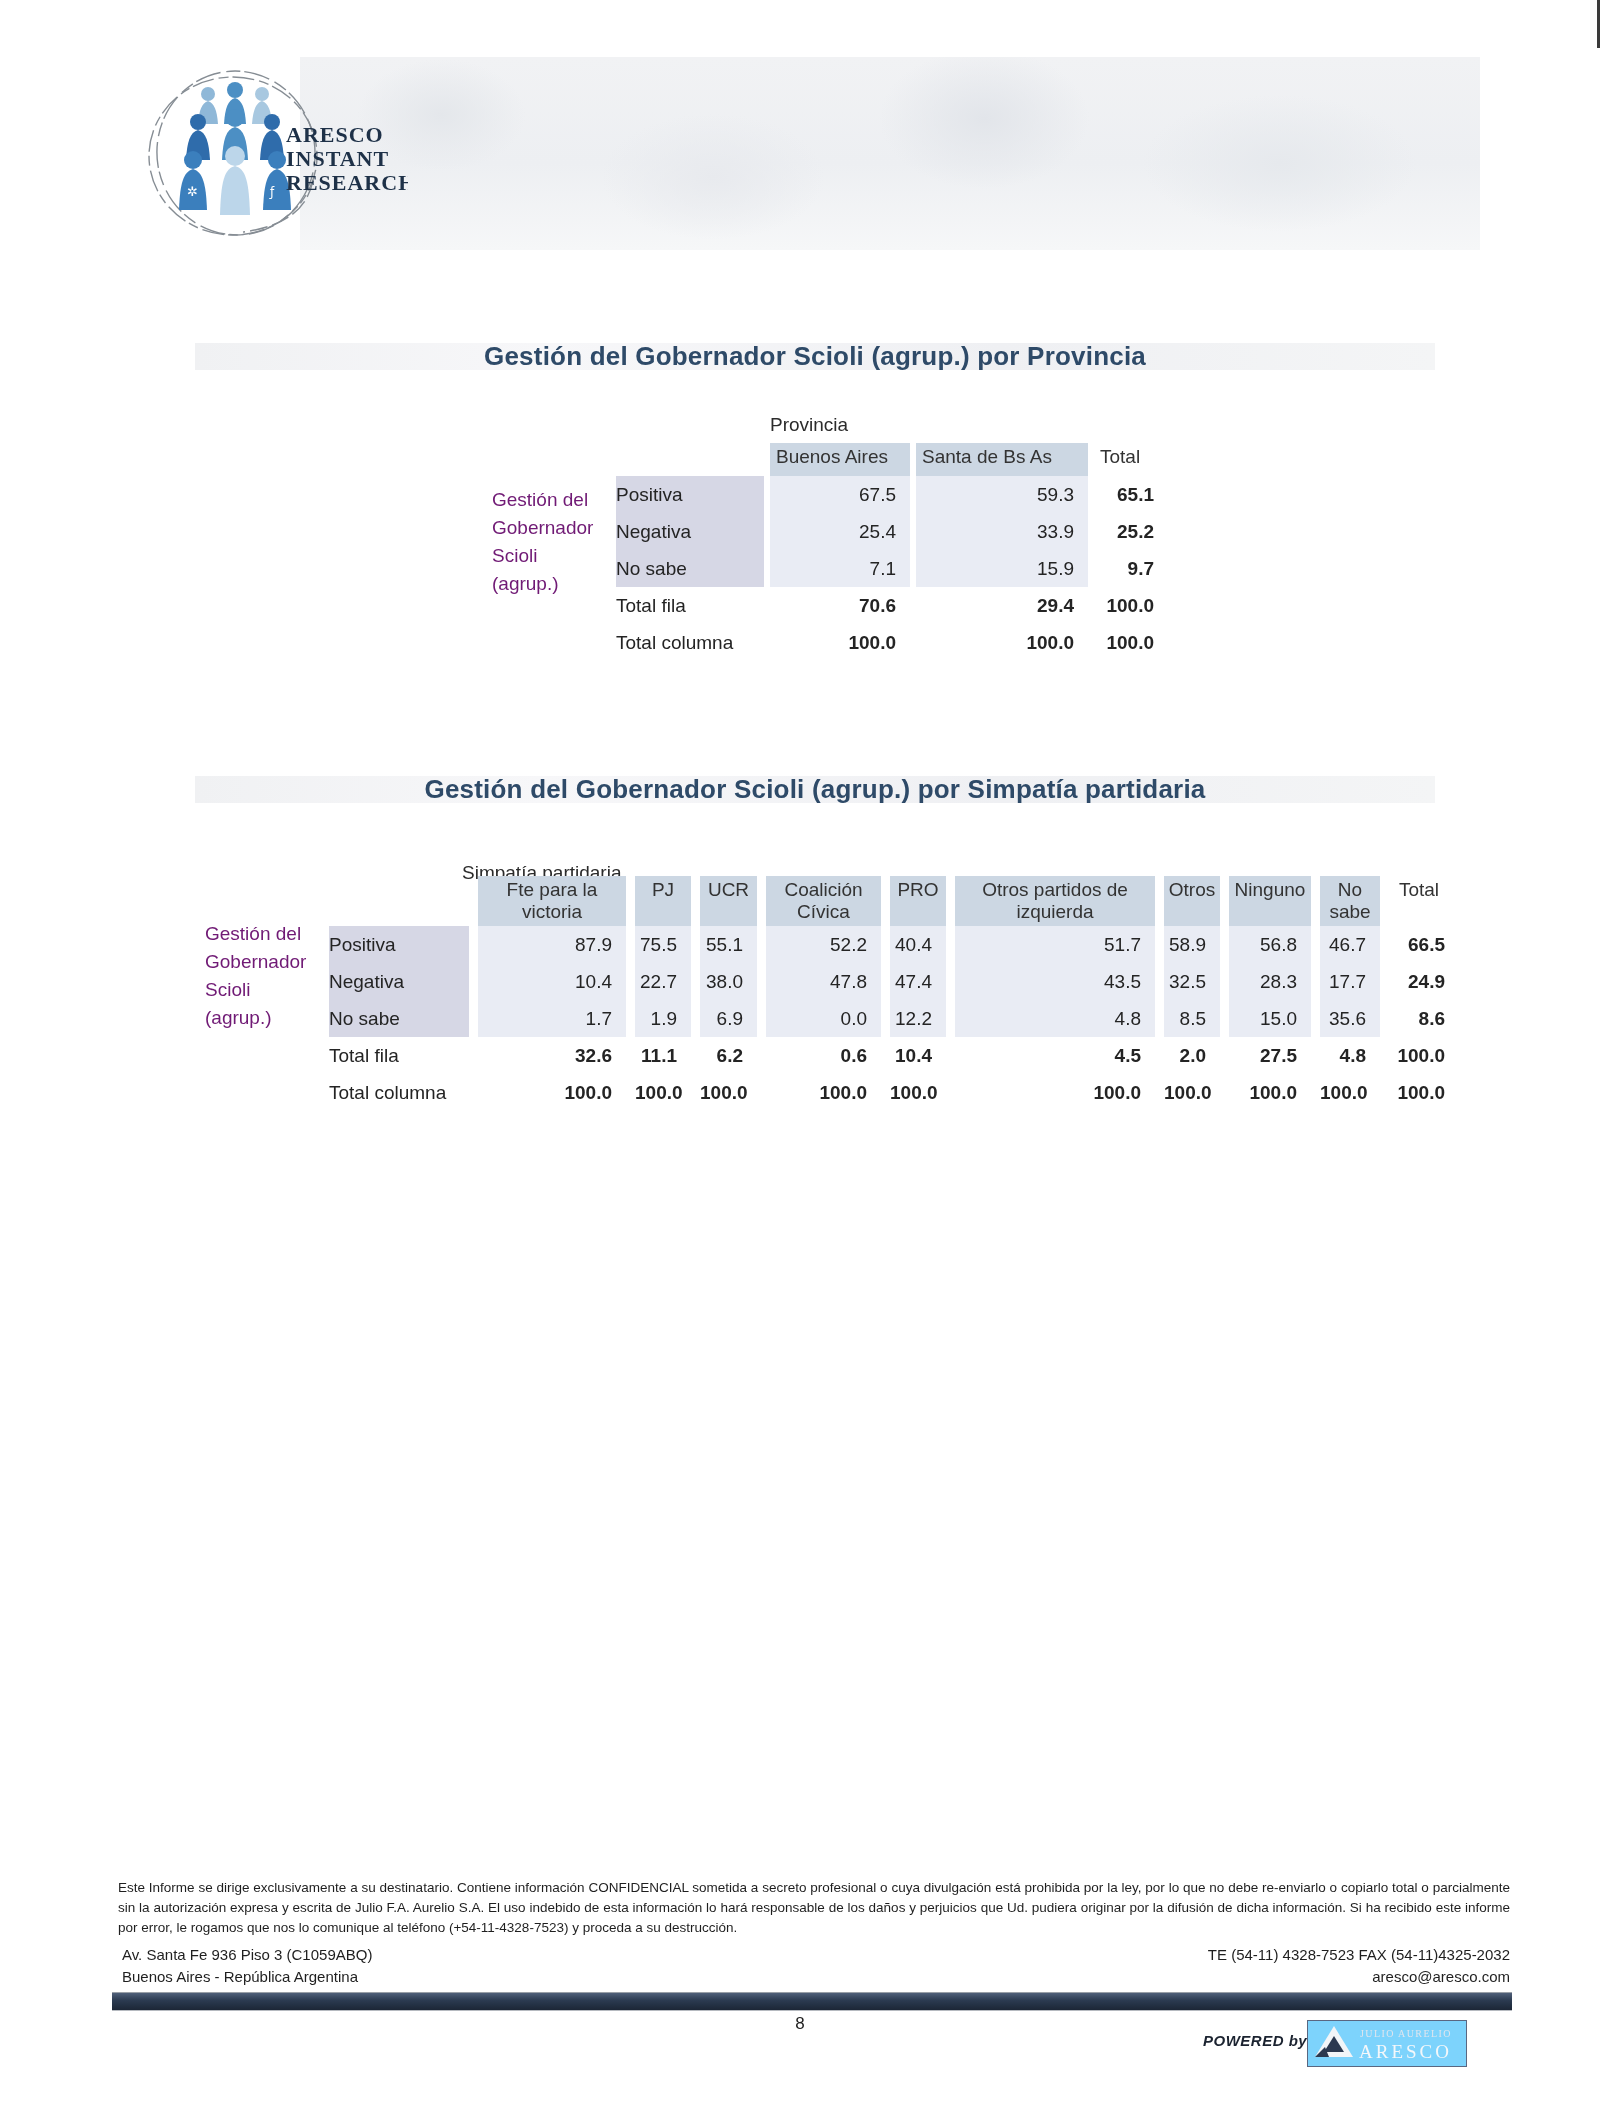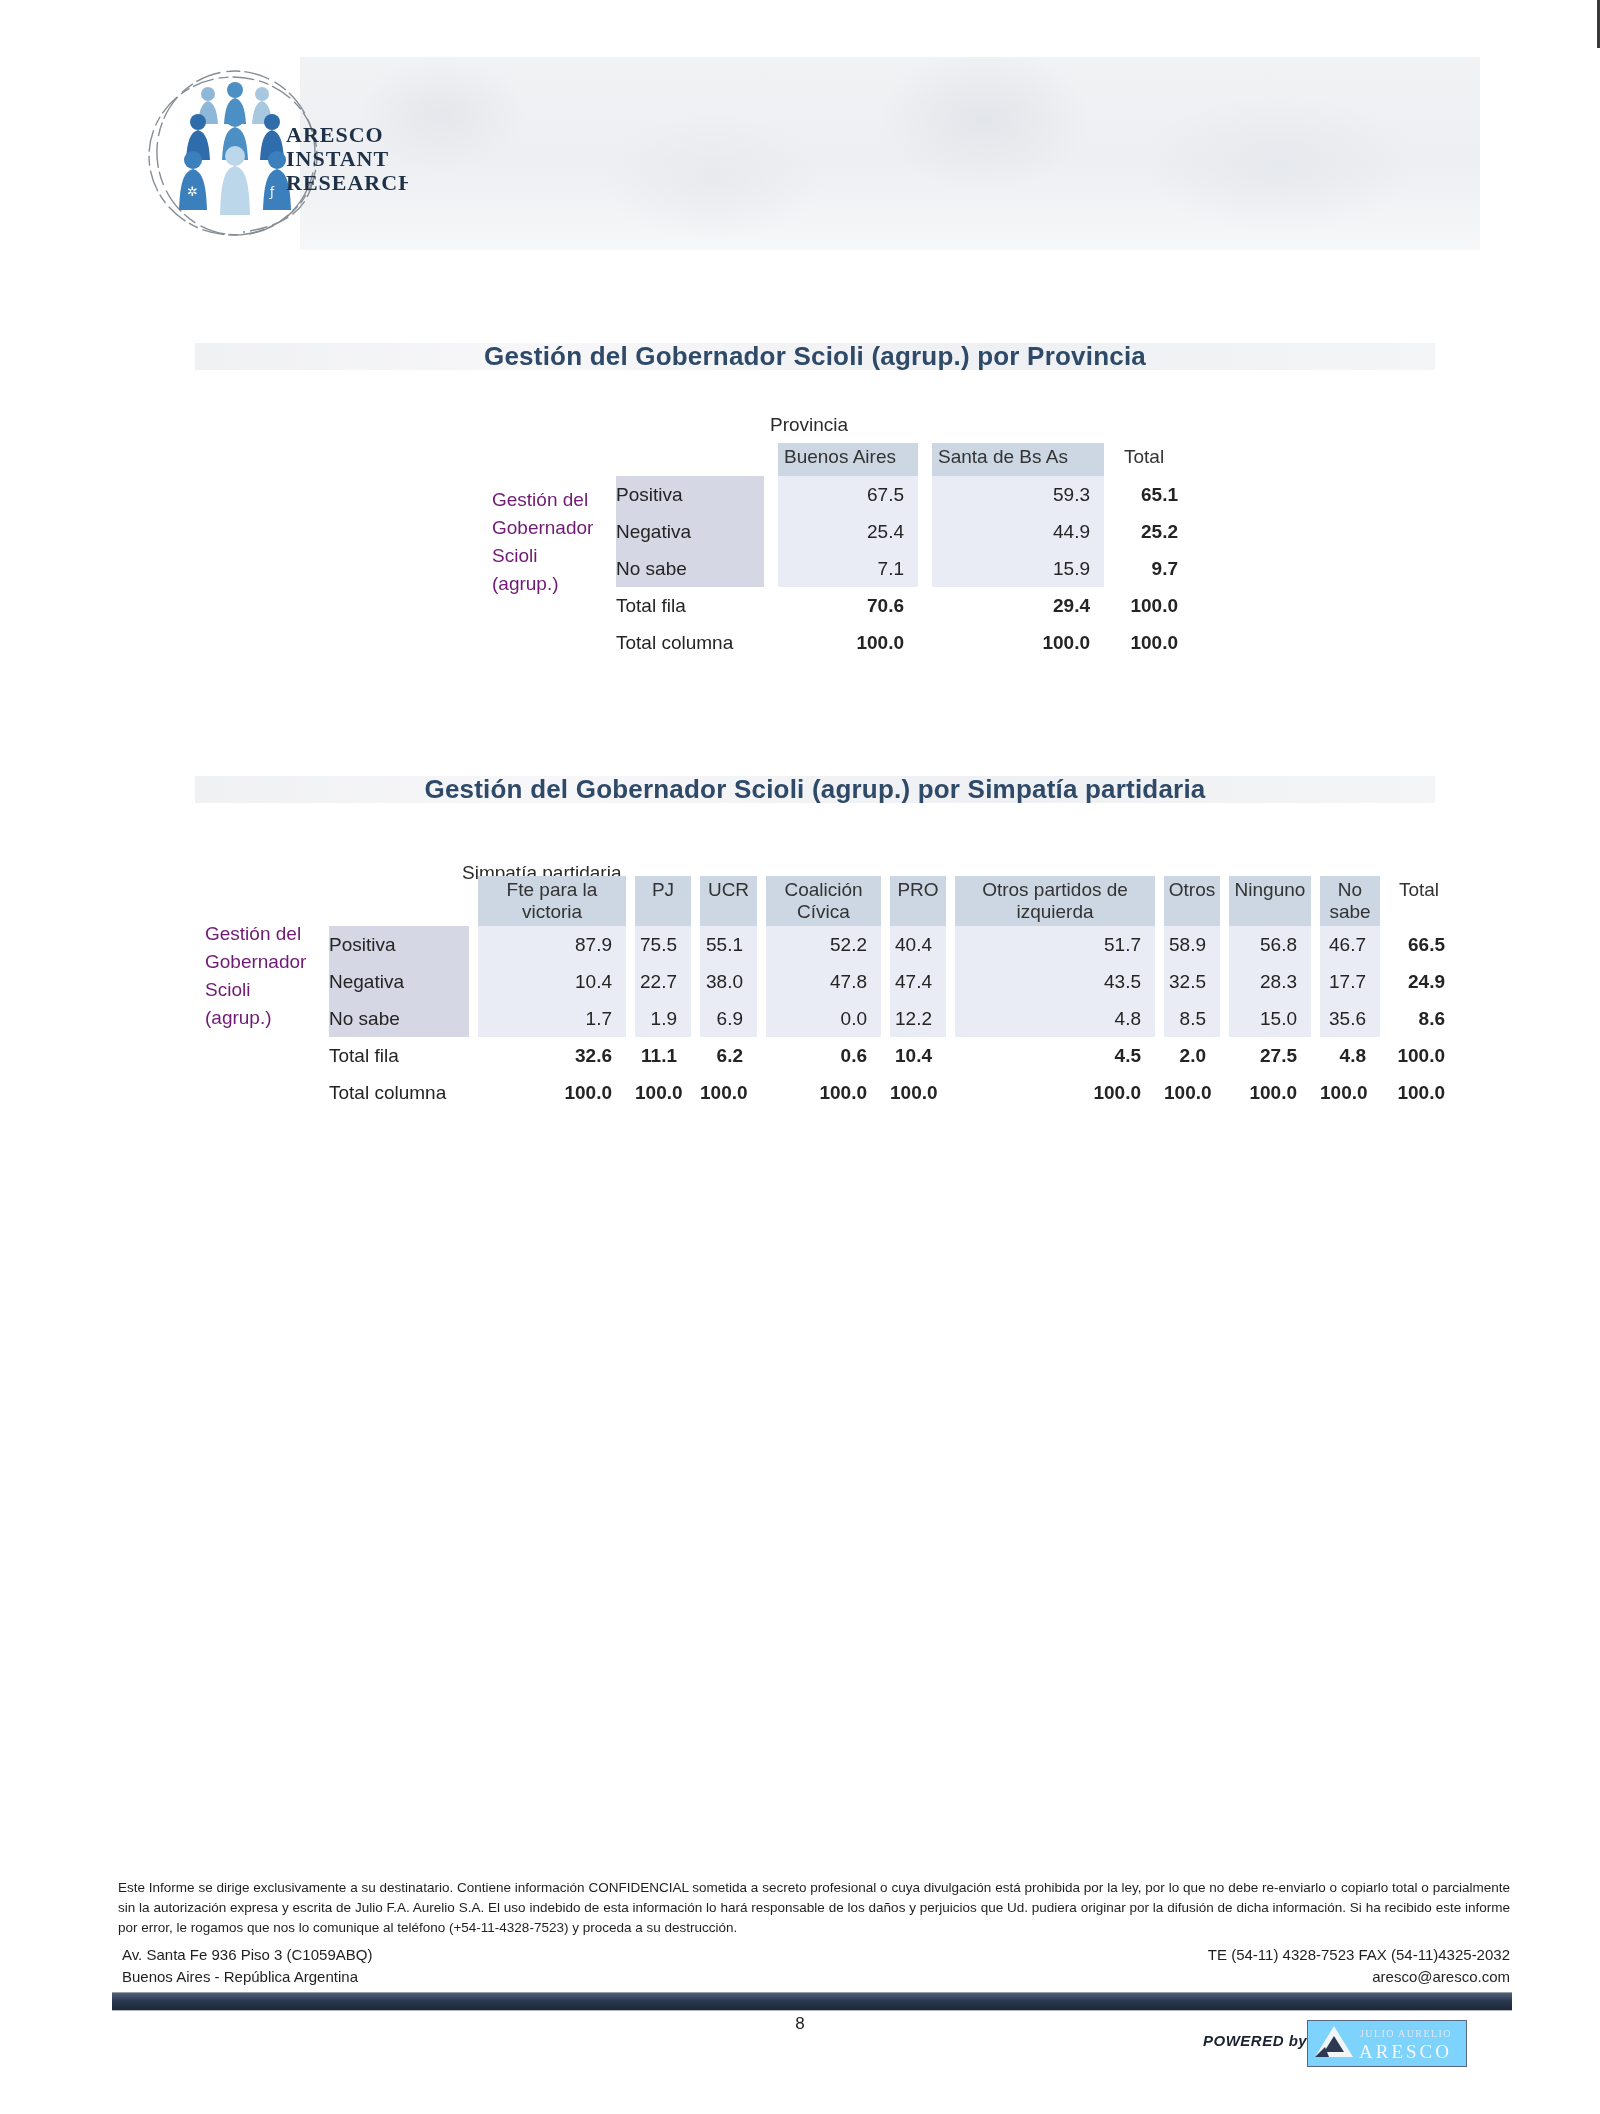--- a/index.html
+++ b/index.html
@@ -29,21 +29,21 @@
   }
   .band .ttl{
     font-size:26px;font-weight:bold;color:#2e4a68;line-height:27px;letter-spacing:.2px;
   }
 
   
   .dimlab{font-size:19px;color:#2b2b2b;}
   .stub{font-size:19px;line-height:28px;color:#701a75;white-space:pre-line;}
   .grid{display:grid;}
   .t1{left:616px;top:443px;grid-template-columns:148px 140px 172px 64px;
-      grid-template-rows:33px repeat(5,37px);column-gap:14px;}
+      grid-template-rows:33px repeat(5,37px);column-gap:6px;}
   .t2{left:329px;top:876px;
       grid-template-columns:140px 148px 56px 57px 115px 56px 200px 56px 82px 60px 60px;
       grid-template-rows:50px repeat(5,37px);column-gap:9px;}
   .hdr{background:#ccd7e3;font-size:19px;color:#333;text-align:center;padding-top:3px;line-height:22px;}
   .hdr.nobg{background:transparent;}
   .t1 .hdr{text-align:left;padding-left:6px;}
   .lblc{font-size:19px;line-height:37px;padding-left:0;color:#242424;}
   .num{font-size:19px;line-height:37px;text-align:right;padding-right:14px;color:#242424;}
   .num.last{padding-right:4px;font-weight:bold;}
   .bgL{background:#d6d7e5;}
@@ -150,21 +150,21 @@
   <div class="hdr">Santa de Bs As</div>
   <div class="hdr nobg">Total</div>
 
   <div class="lblc bgL">Positiva</div>
   <div class="num bgD">67.5</div>
   <div class="num bgD">59.3</div>
   <div class="num last">65.1</div>
 
   <div class="lblc bgL">Negativa</div>
   <div class="num bgD">25.4</div>
-  <div class="num bgD">44.9</div>
+  <div class="num bgD">33.9</div>
   <div class="num last">25.2</div>
 
   <div class="lblc bgL">No sabe</div>
   <div class="num bgD">7.1</div>
   <div class="num bgD">15.9</div>
   <div class="num last">9.7</div>
 
   <div class="lblc">Total fila</div>
   <div class="num bold">70.6</div>
   <div class="num bold">29.4</div>

